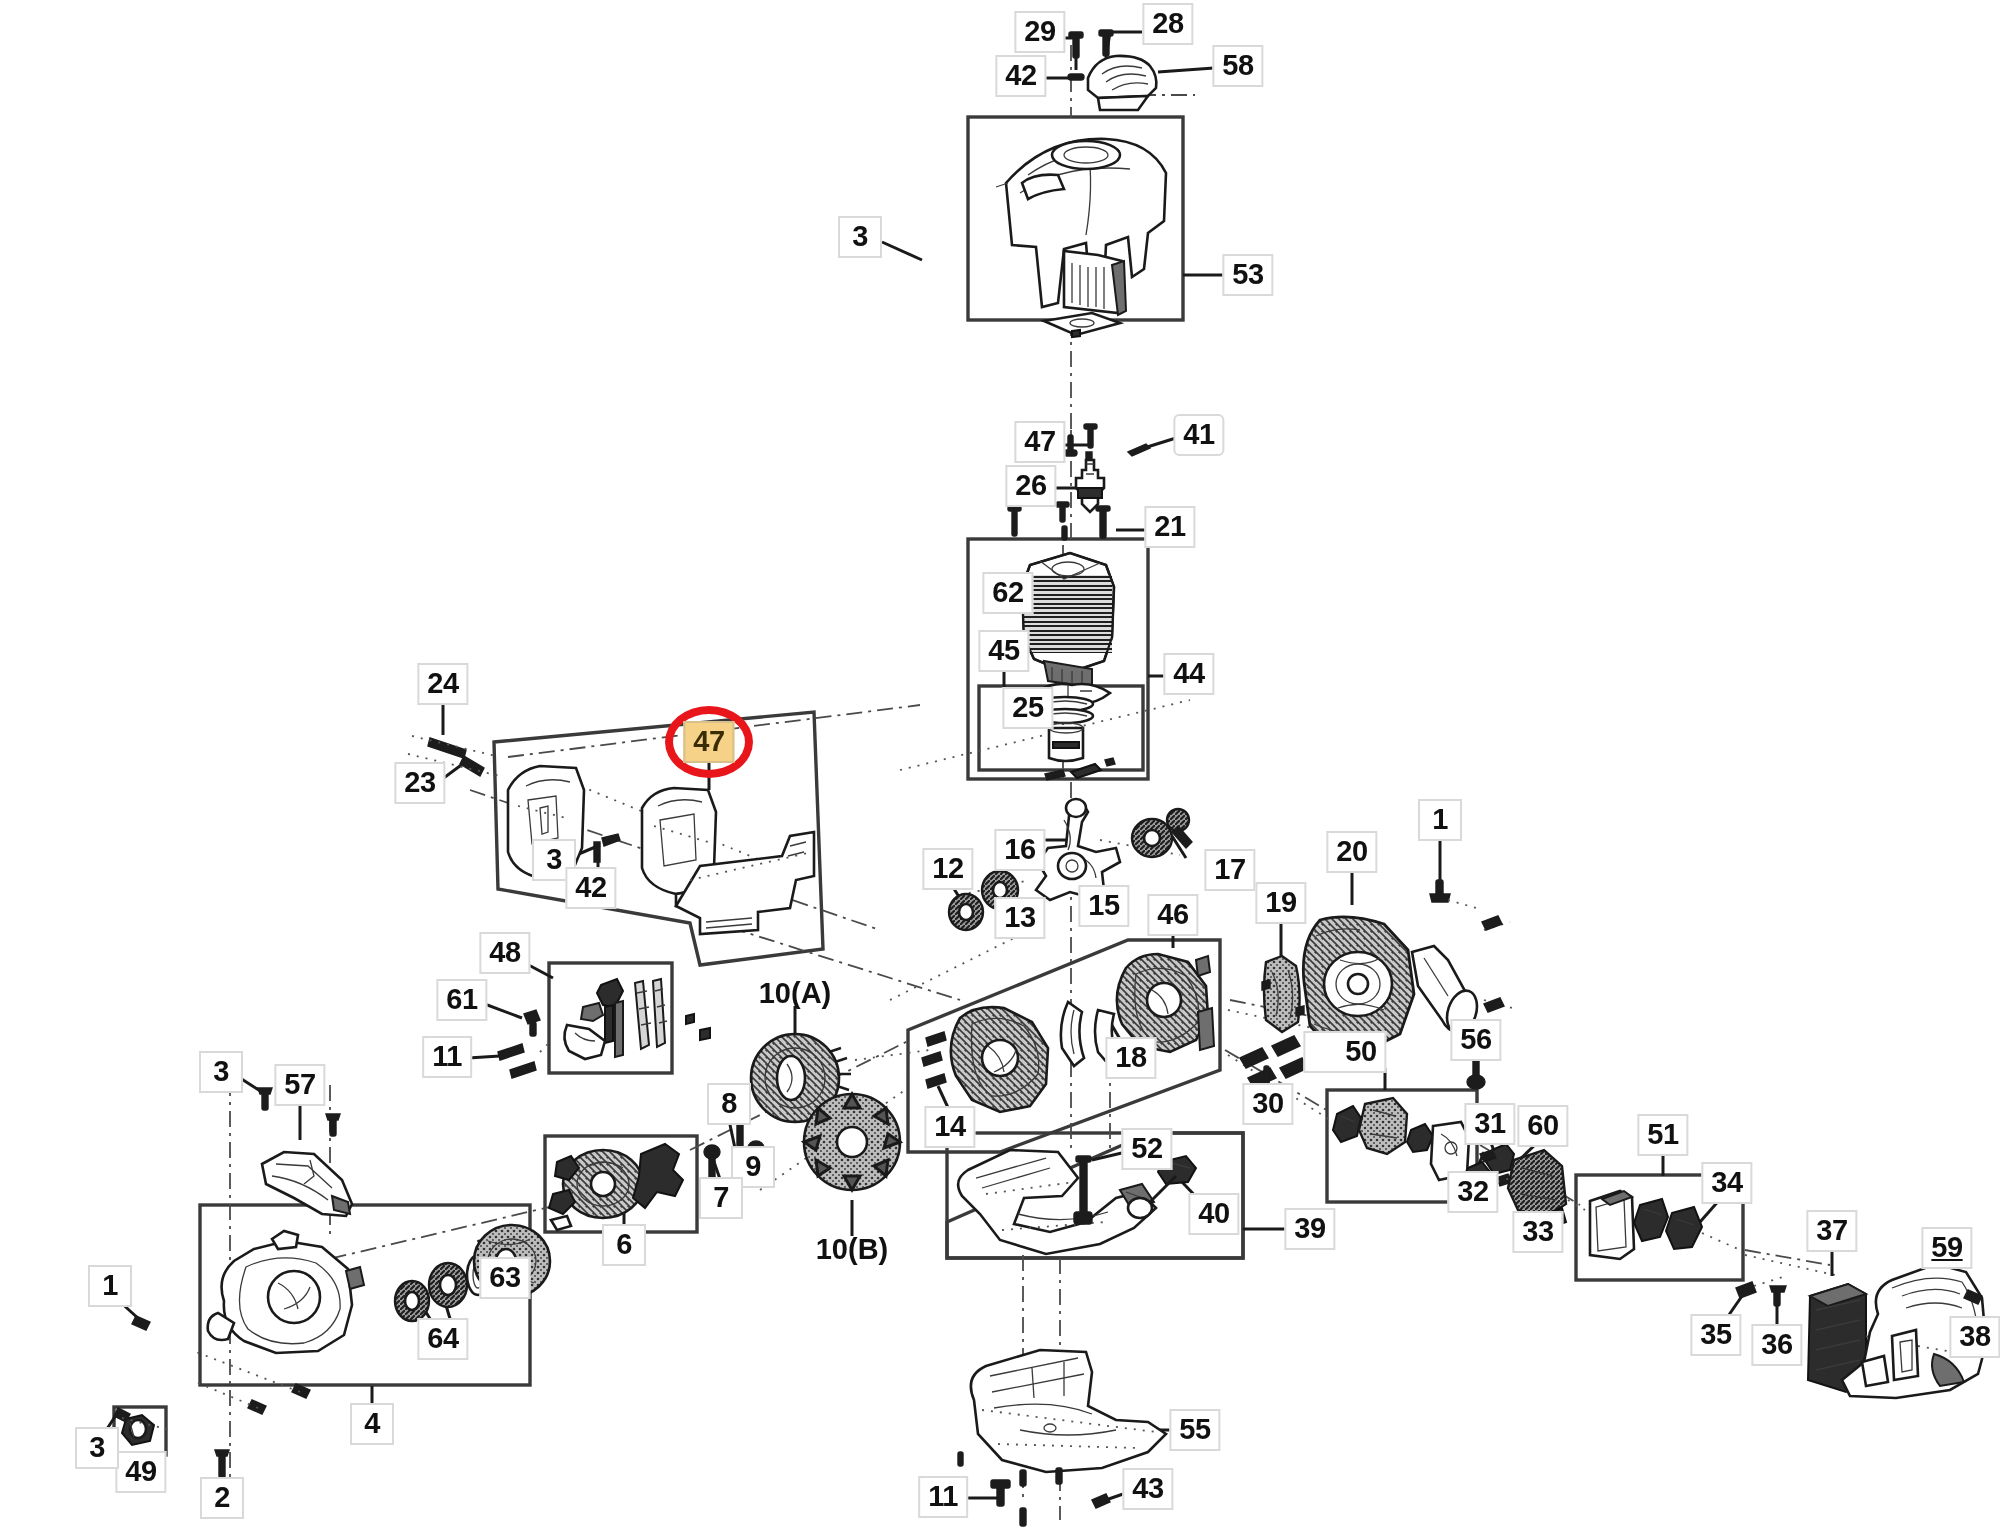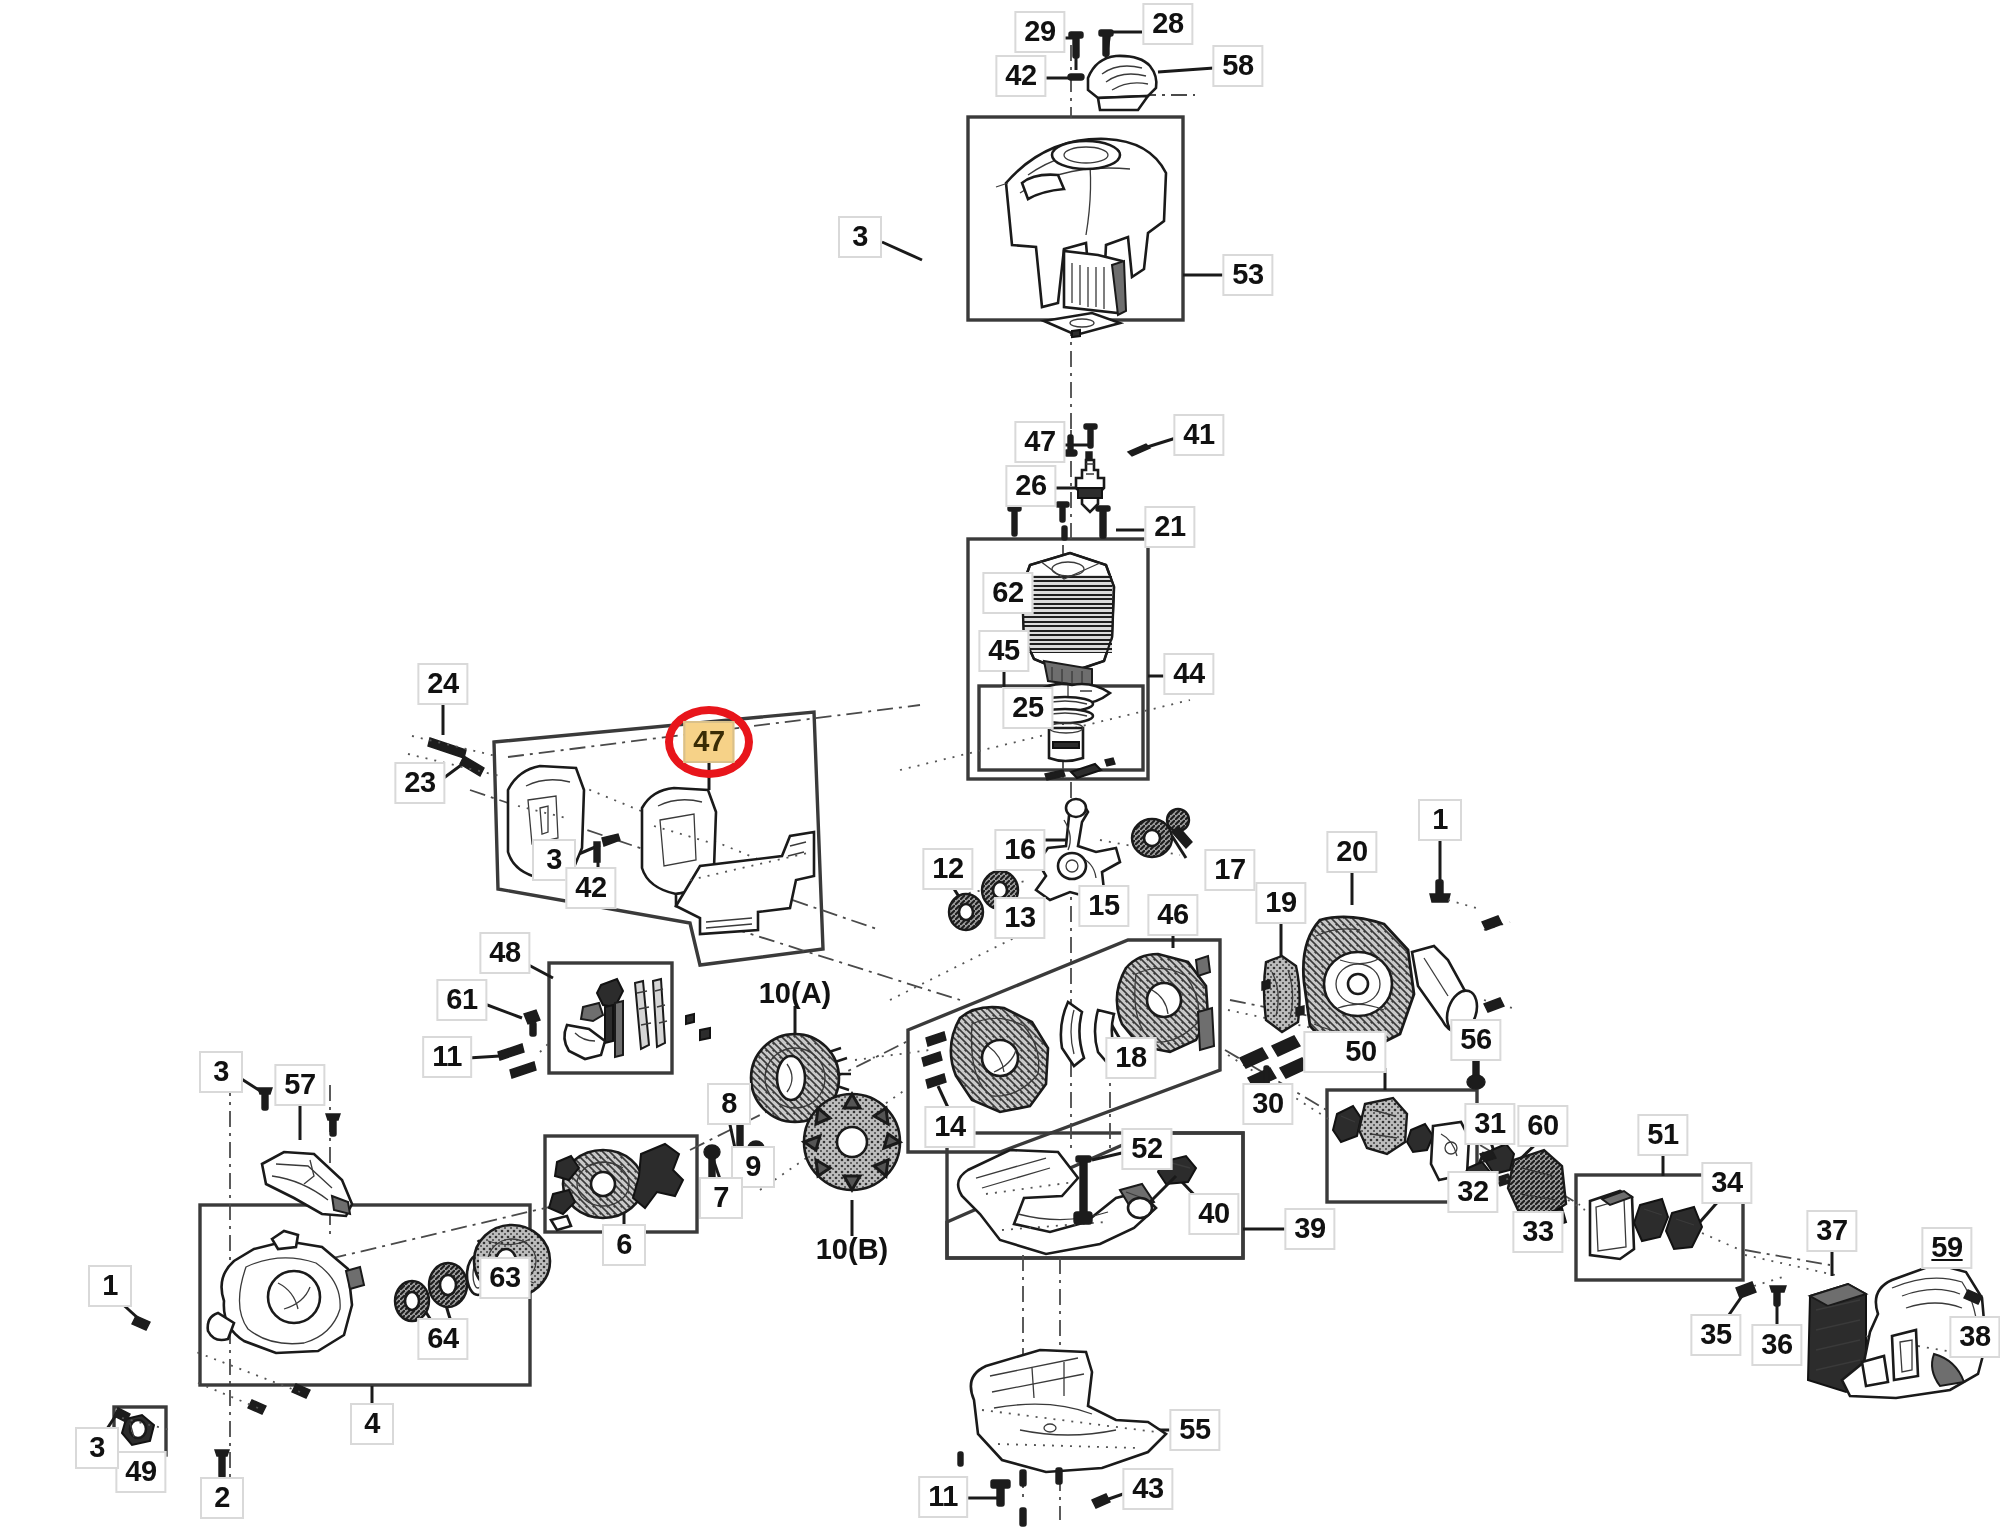--- a/index.html
+++ b/index.html
@@ -795,21 +795,21 @@
   <div class="hl-ring" style="left:709px; top:742px; width:88px; height:72px;"></div>
 
   <div id="callout-layer">
       <div class="callout" style="left: 1040px; top: 32px;">29</div>
       <div class="callout" style="left: 1168px; top: 24px;">28</div>
       <div class="callout" style="left: 1021px; top: 76px;">42</div>
       <div class="callout" style="left: 1238px; top: 66px;">58</div>
       <div class="callout" style="left: 860px; top: 237px;">3</div>
       <div class="callout" style="left: 1248px; top: 275px;">53</div>
       <div class="callout" style="left: 1040px; top: 442px;">47</div>
-      <div class="callout" style="left: 1199px; top: 435px;">41</div>
+      <div class="callout" style="left: 1199px; top: 435px; border-radius: 6px;">41</div>
       <div class="callout" style="left: 1031px; top: 486px;">26</div>
       <div class="callout" style="left: 1170px; top: 527px;">21</div>
       <div class="callout" style="left: 1008px; top: 593px;">62</div>
       <div class="callout" style="left: 1004px; top: 651px;">45</div>
       <div class="callout" style="left: 1189px; top: 674px;">44</div>
       <div class="callout" style="left: 1028px; top: 708px;">25</div>
       <div class="callout" style="left: 443px; top: 684px;">24</div>
       <div class="callout" style="left: 420px; top: 783px;">23</div>
       <div class="callout hl" style="left: 709px; top: 742px;">47</div>
       <div class="callout" style="left: 554px; top: 860px;">3</div>

